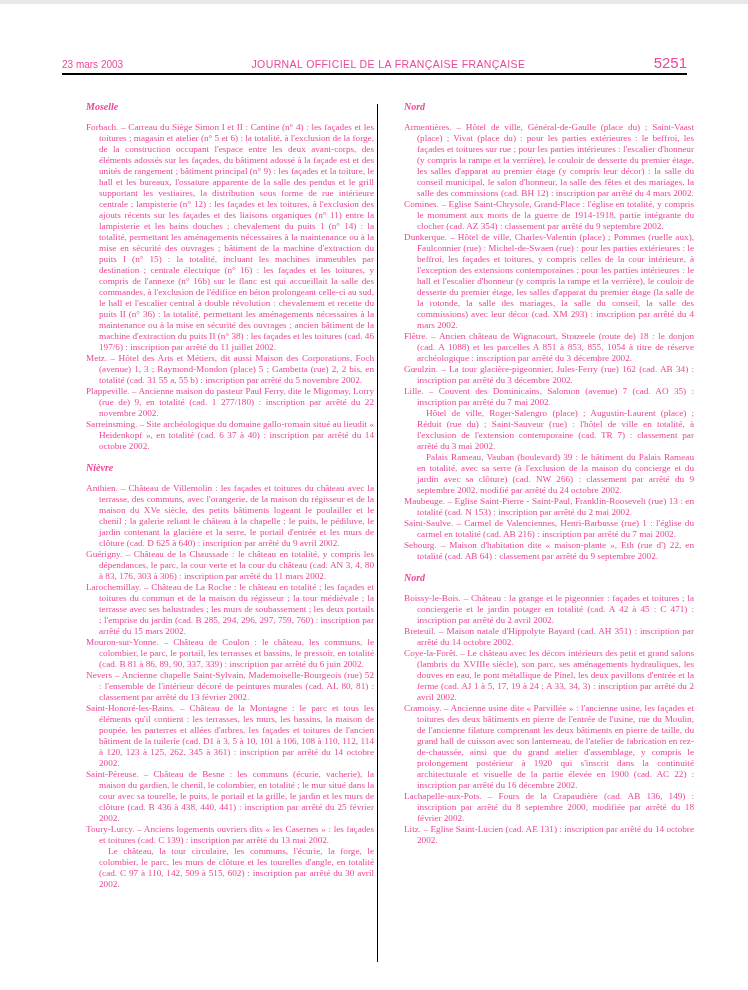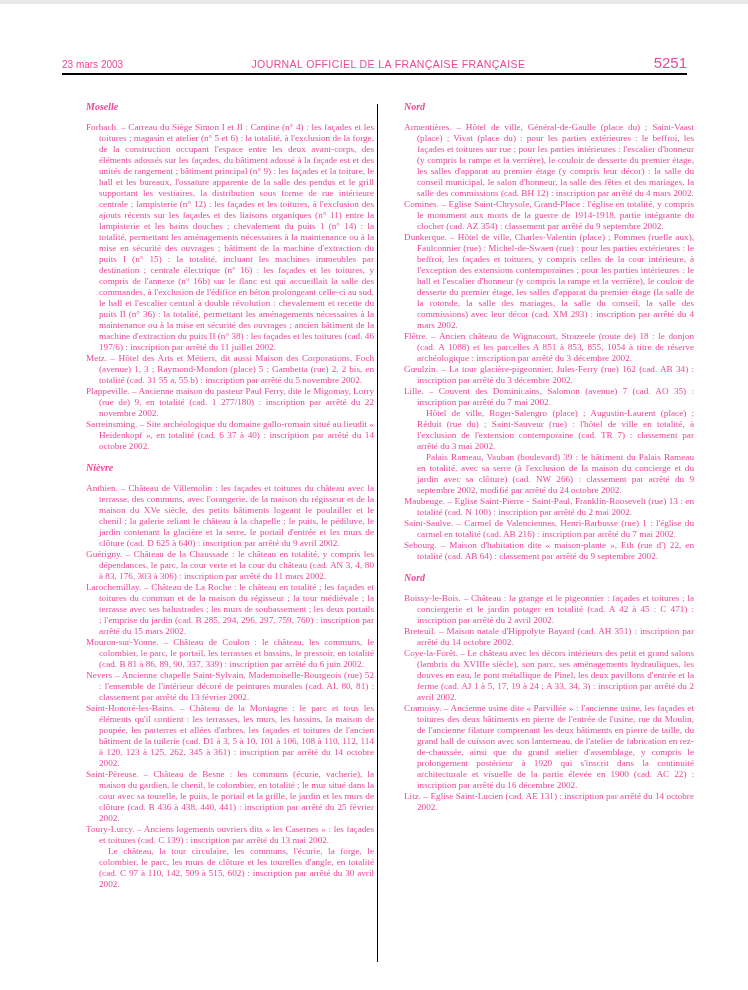--- a/index.html
+++ b/index.html
@@ -78,24 +78,25 @@
   <div class="column right">
       <div class="heading">Nord</div>
       <p class="entry">Armentières. – Hôtel de ville, Général-de-Gaulle (place du) ; Saint-Vaast (place) ; Vivat (place du) : pour les parties extérieures : le beffroi, les façades et toitures sur rue ; pour les parties intérieures : l'escalier d'honneur (y compris la rampe et la verrière), le couloir de desserte du premier étage, les salles d'apparat au premier étage (y compris leur décor) : la salle du conseil municipal, le salon d'honneur, la salle des fêtes et des mariages, la salle des commissions (cad. BH 12) : inscription par arrêté du 4 mars 2002.</p>
       <p class="entry">Comines. – Eglise Saint-Chrysole, Grand-Place : l'église en totalité, y compris le monument aux morts de la guerre de 1914-1918, partie intégrante du clocher (cad. AZ 354) : classement par arrêté du 9 septembre 2002.</p>
       <p class="entry">Dunkerque. – Hôtel de ville, Charles-Valentin (place) ; Pommes (ruelle aux), Faulconnier (rue) : Michel-de-Swaen (rue) : pour les parties extérieures : le beffroi, les façades et toitures, y compris celles de la cour intérieure, à l'exception des extensions contemporaines ; pour les parties intérieures : le hall et l'escalier d'honneur (y compris la rampe et la verrière), le couloir de desserte du premier étage, les salles d'apparat du premier étage (la salle de la rotonde, la salle des mariages, la salle du conseil, la salle des commissions) avec leur décor (cad. XM 293) : inscription par arrêté du 4 mars 2002.</p>
       <p class="entry">Flêtre. – Ancien château de Wignacourt, Strazeele (route de) 18 : le donjon (cad. A 1088) et les parcelles A 851 à 853, 855, 1054 à titre de réserve archéologique : inscription par arrêté du 3 décembre 2002.</p>
       <p class="entry">Gœulzin. – La tour glacière-pigeonnier, Jules-Ferry (rue) 162 (cad. AB 34) : inscription par arrêté du 3 décembre 2002.</p>
       <p class="entry">Lille. – Couvent des Dominicains, Salomon (avenue) 7 (cad. AO 35) : inscription par arrêté du 7 mai 2002.</p>
       <p class="para">Hôtel de ville, Roger-Salengro (place) ; Augustin-Laurent (place) ; Réduit (rue du) ; Saint-Sauveur (rue) : l'hôtel de ville en totalité, à l'exclusion de l'extension contemporaine (cad. TR 7) : classement par arrêté du 3 mai 2002.</p>
       <p class="para">Palais Rameau, Vauban (boulevard) 39 : le bâtiment du Palais Rameau en totalité, avec sa serre (à l'exclusion de la maison du concierge et du jardin avec sa clôture) (cad. NW 266) : classement par arrêté du 9 septembre 2002, modifié par arrêté du 24 octobre 2002.</p>
-      <p class="entry">Maubeuge. – Eglise Saint-Pierre - Saint-Paul, Franklin-Roosevelt (rue) 13 : en totalité (cad. N 100) : inscription par arrêté du 2 mai 2002.</p>
+      <p class="entry">Maubeuge. – Eglise Saint-Pierre - Saint-Paul, Franklin-Roosevelt (rue) 13 : en totalité (cad. N 153) : inscription par arrêté du 2 mai 2002.</p>
       <p class="entry">Saint-Saulve. – Carmel de Valenciennes, Henri-Barbusse (rue) 1 : l'église du carmel en totalité (cad. AB 216) : inscription par arrêté du 7 mai 2002.</p>
       <p class="entry">Sebourg. – Maison d'habitation dite « maison-plante », Eth (rue d') 22, en totalité (cad. AB 64) : classement par arrêté du 9 septembre 2002.</p>
       <div class="heading">Nord</div>
       <p class="entry">Boissy-le-Bois. – Château : la grange et le pigeonnier : façades et toitures ; la conciergerie et le jardin potager en totalité (cad. A 42 à 45 : C 471) : inscription par arrêté du 2 avril 2002.</p>
       <p class="entry">Breteuil. – Maison natale d'Hippolyte Bayard (cad. AH 351) : inscription par arrêté du 14 octobre 2002.</p>
       <p class="entry">Coye-la-Forêt. – Le château avec les décors intérieurs des petit et grand salons (lambris du XVIIIe siècle), son parc, ses aménagements hydrauliques, les douves en eau, le pont métallique de Pinel, les deux pavillons d'entrée et la ferme (cad. AJ 1 à 5, 17, 19 à 24 ; A 33, 34, 3) : inscription par arrêté du 2 avril 2002.</p>
       <p class="entry">Cramoisy. – Ancienne usine dite « Parvillée » : l'ancienne usine, les façades et toitures des deux bâtiments en pierre de l'entrée de l'usine, rue du Moulin, de l'ancienne filature comprenant les deux bâtiments en pierre de taille, du grand hall de cuisson avec son lanterneau, de l'atelier de fabrication en rez-de-chaussée, ainsi que du grand atelier d'assemblage, y compris le prolongement postérieur à 1920 qui s'inscrit dans la continuité architecturale et visuelle de la partie élevée en 1900 (cad. AC 22) : inscription par arrêté du 16 décembre 2002.</p>
+      <p class="entry">Lachapelle-aux-Pots. – Fours de la Crapaudière (cad. AB 136, 149) : inscription par arrêté du 8 septembre 2000, modifiée par arrêté du 18 février 2002.</p>
       <p class="entry">Litz. – Eglise Saint-Lucien (cad. AE 131) : inscription par arrêté du 14 octobre 2002.</p>
     </div>
 
 </div>
 
 </body></html>

